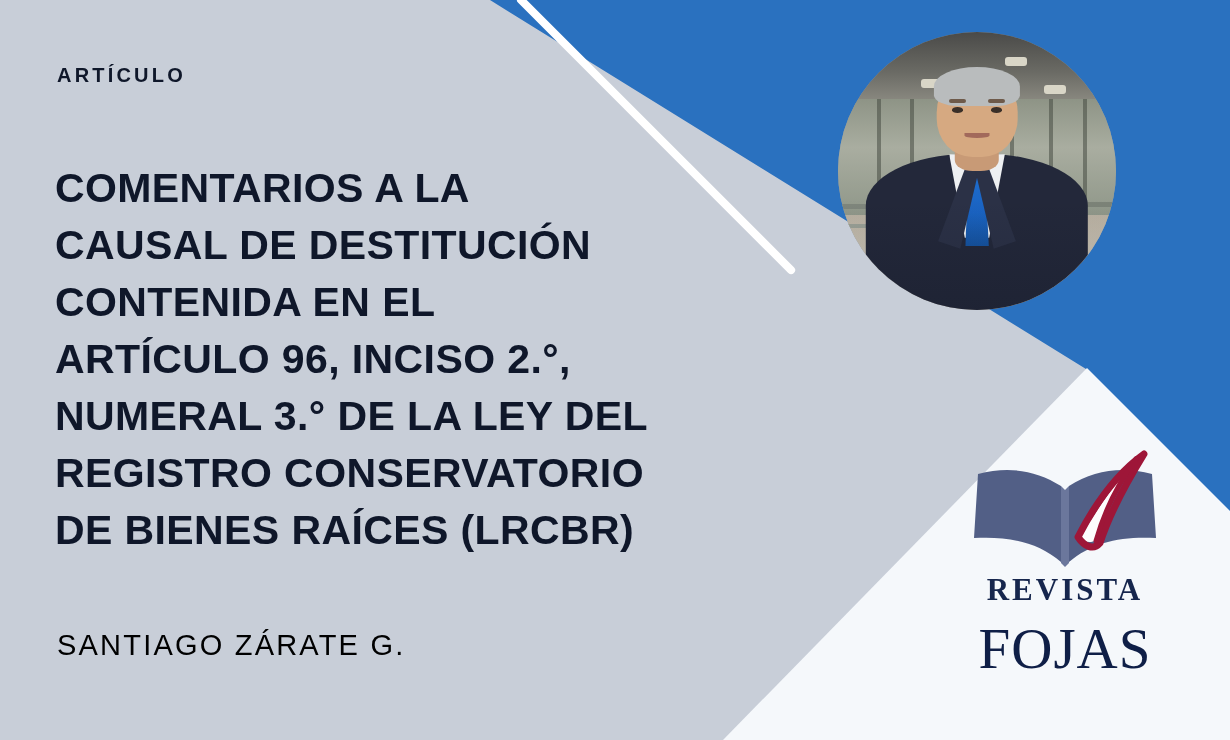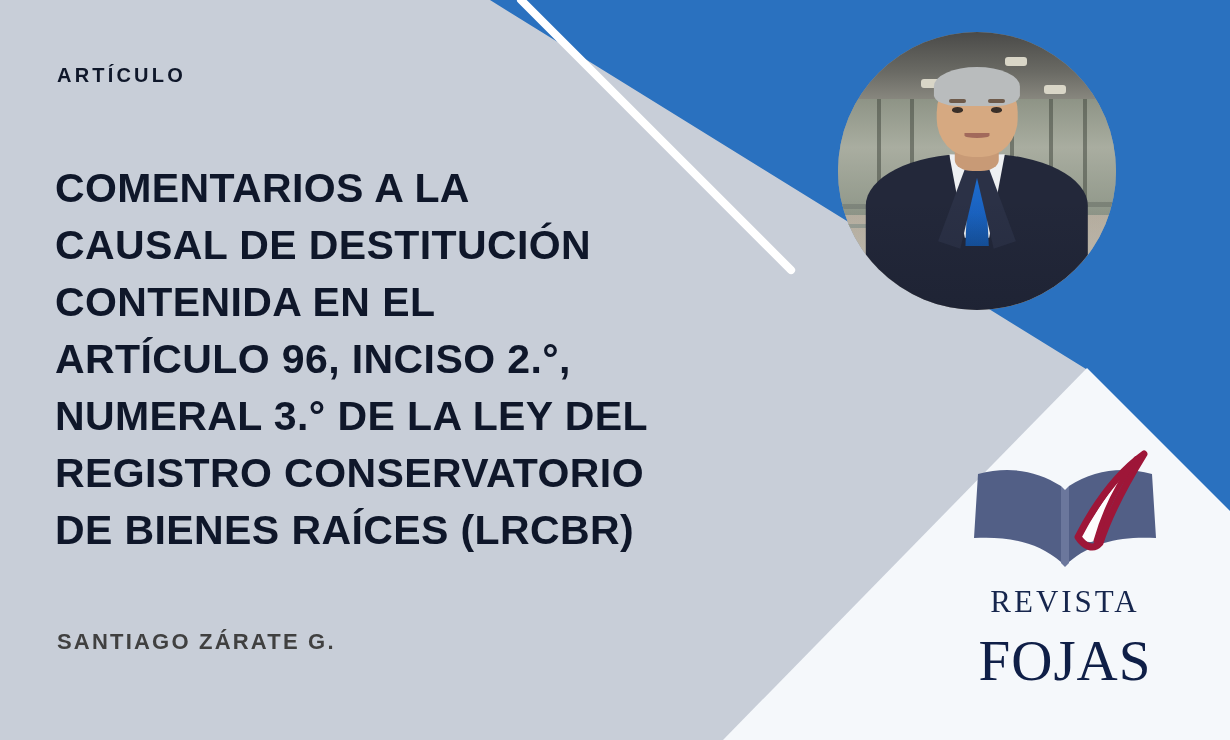--- a/index.html
+++ b/index.html
@@ -152,39 +152,39 @@
     font-size:41px;
     font-weight:700;
     line-height:57px;
     letter-spacing:0.4px;
     color:#0f172a;
     text-transform:uppercase;
     white-space:pre-line;
   }
   .byline{
     position:absolute;left:57px;top:629px;
-    font-size:22px;
-    font-weight:700;
+    font-size:29px;
+    font-weight:400;
     letter-spacing:2.2px;
-    color:#404040;
+    color:#000000;
     text-transform:uppercase;
   }
 
   
   .logo{
     position:absolute;left:960px;top:440px;
     width:210px;height:250px;
     text-align:center;
   }
   .logo-mark{width:210px;height:130px;display:block;}
   .logo-word-top{
-    margin-top:16px;
+    margin-top:4px;
     font-family:"Liberation Serif", serif;
     font-size:31px;
-    font-weight:400;
+    font-weight:700;
     letter-spacing:3px;
     color:#16264d;
     line-height:1;
   }
   .logo-word-bottom{
     margin-top:14px;
     font-family:"Liberation Serif", serif;
     font-size:57px;
     font-weight:400;
     letter-spacing:1px;

